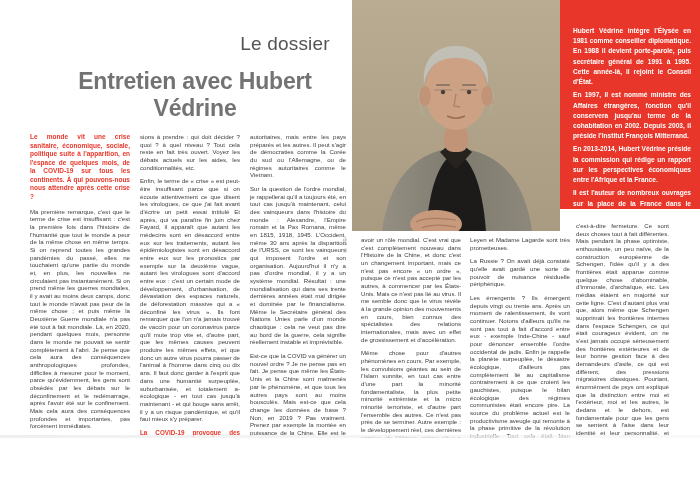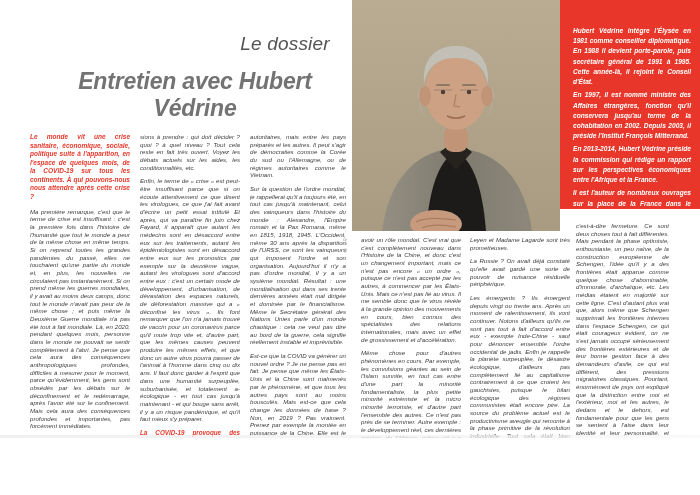--- a/index.html
+++ b/index.html
@@ -1,21 +1,21 @@
 <!DOCTYPE html>
 <html><head>
 <meta charset="utf-8">
 <style>
   html,body{margin:0;padding:0;}
   body{
     width:700px;height:495px;background:#ffffff;
     font-family:"Liberation Sans", sans-serif;
     -webkit-font-smoothing:antialiased;
   }
-  .spread{position:relative;width:700px;height:438px;background:#fff;overflow:hidden;font-style:italic;}
+  .spread{position:relative;width:700px;height:438px;background:#fff;overflow:hidden;}
   .spread:after{content:"";position:absolute;left:0;bottom:0;width:100%;height:3px;
     background:linear-gradient(to right,#e9e9e9,#f7f7f7);opacity:.7;}
 
   
   .kicker{
     position:absolute;left:225px;top:33px;width:120px;text-align:center;
     font-size:19px;color:#545456;letter-spacing:.2px;
   }
   .article-title{
     position:absolute;left:35px;top:68px;width:320px;text-align:center;

